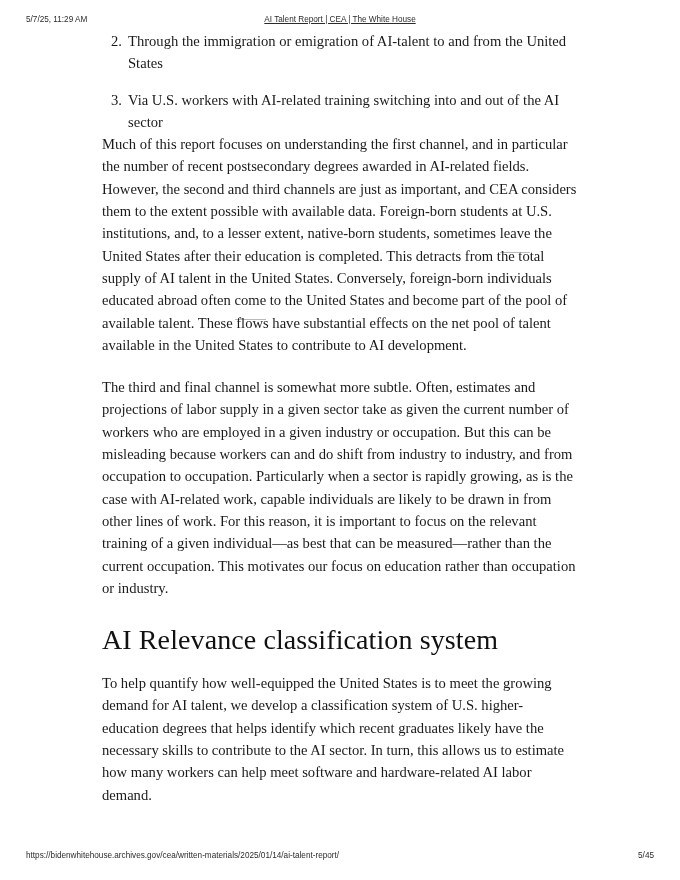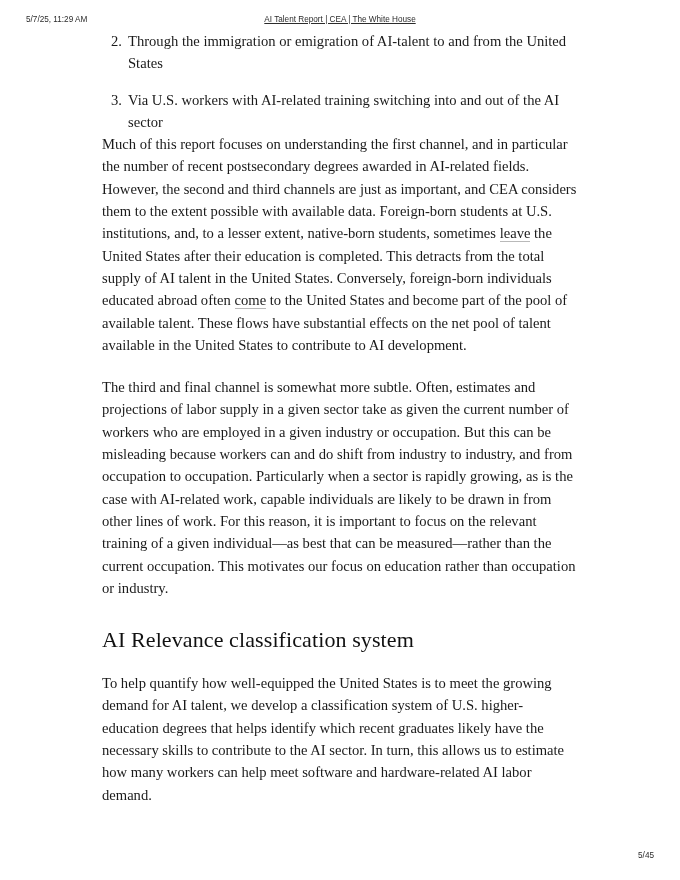--- a/index.html
+++ b/index.html
@@ -86,25 +86,25 @@
     color: #1a1a1a;
   }
   p.body-para:last-of-type { margin-bottom: 6px; }
 
   .block-gap-top { margin-top: 19px; }
 
   a.doc-link {
     color: inherit;
     text-decoration: none;
     border-bottom: 1px solid #b9b9b9;
-    padding-bottom: 0px;
+    padding-bottom: 11px;
   }
 
   h2.section-heading {
-    font-size: 22px;
+    font-size: 28px;
     font-weight: 400;
     line-height: 30px;
     margin: 26px 0 17px 0;
     color: #111111;
     letter-spacing: 0.1px;
   }
 
   
   .print-footer {
     position: absolute;
@@ -155,14 +155,15 @@
 
   <p class="body-para">The third and final channel is somewhat more subtle. Often, estimates and projections of labor supply in a given sector take as given the current number of workers who are employed in a given industry or occupation. But this can be misleading because workers can and do shift from industry to industry, and from occupation to occupation. Particularly when a sector is rapidly growing, as is the case with AI-related work, capable individuals are likely to be drawn in from other lines of work. For this reason, it is important to focus on the relevant training of a given individual—as best that can be measured—rather than the current occupation. This motivates our focus on education rather than occupation or industry.</p>
 
   <h2 class="section-heading">AI Relevance classification system</h2>
 
   <p class="body-para">To help quantify how well-equipped the United States is to meet the growing demand for AI talent, we develop a classification system of U.S. higher-education degrees that helps identify which recent graduates likely have the necessary skills to contribute to the AI sector. In turn, this allows us to estimate how many workers can help meet software and hardware-related AI labor demand.</p>
 
 </div>
 
 <div class="print-footer">
+  <span class="pf-url">https://bidenwhitehouse.archives.gov/cea/written-materials/2025/01/14/ai-talent-report/</span>
   <span class="pf-page">5/45</span>
 </div>
 
 </body></html>

